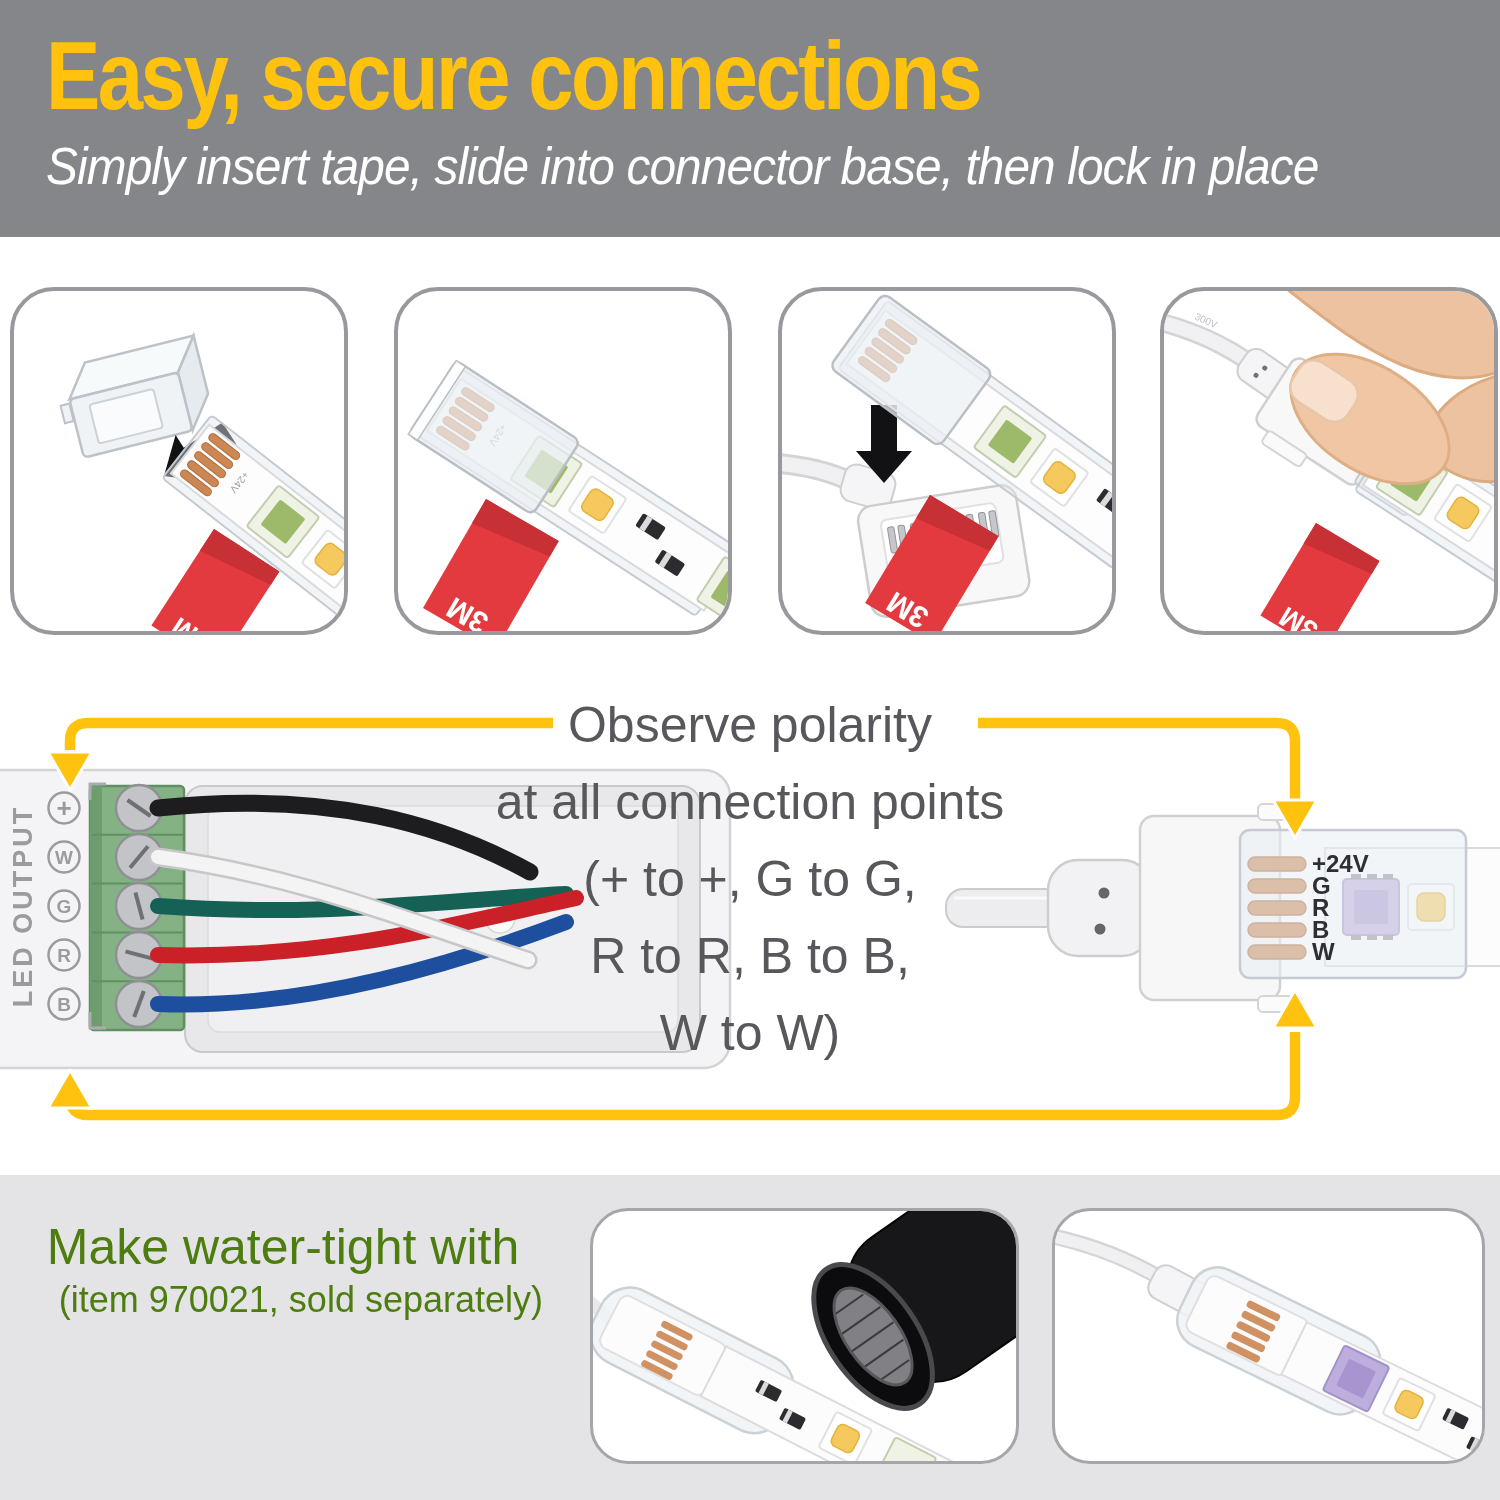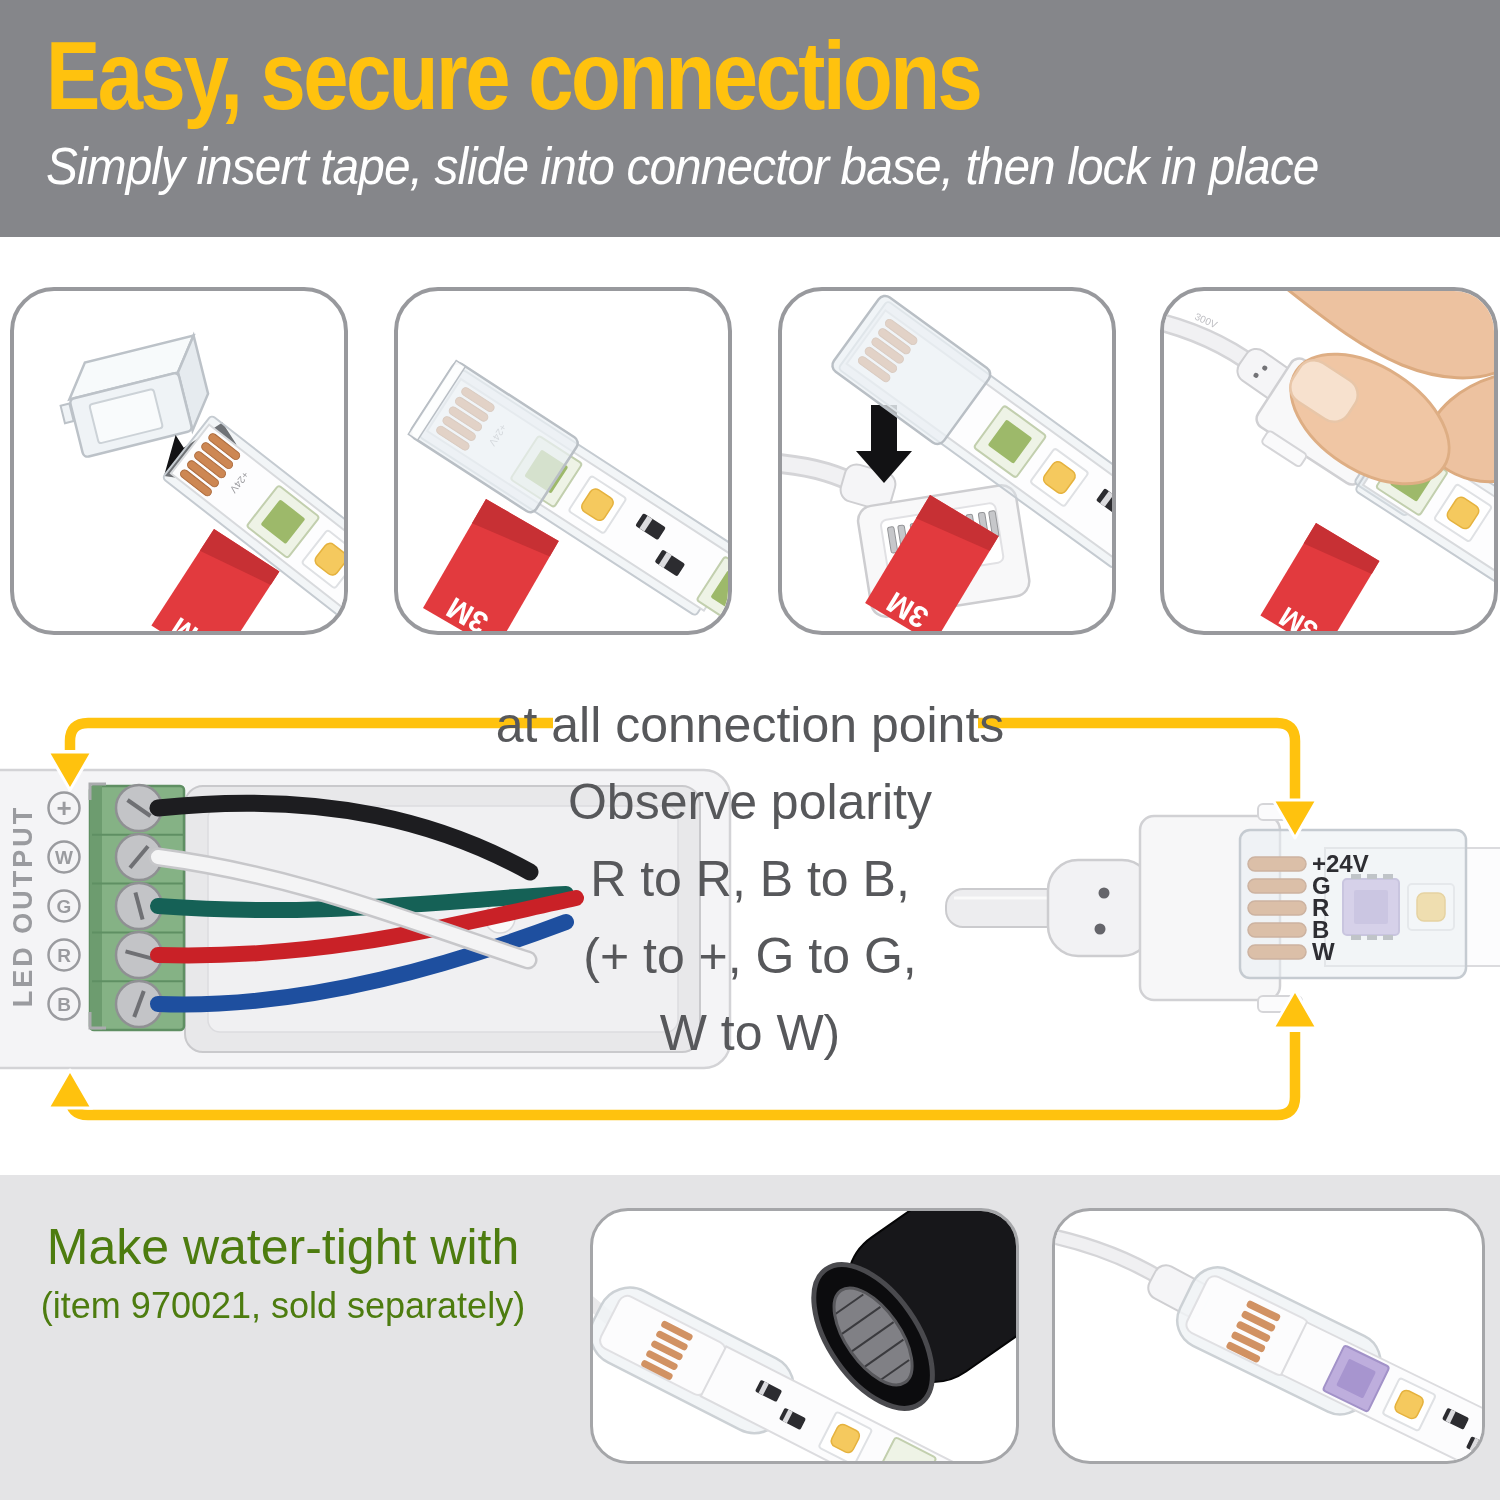--- a/index.html
+++ b/index.html
@@ -19,21 +19,21 @@
   .p3{left:778px;top:287px;width:330px;height:340px;}
   .p4{left:1160px;top:287px;width:330px;height:340px;}
   
   .middle-svg{position:absolute;left:0;top:660px;width:1500px;height:520px;}
   .polarity{position:absolute;left:395px;top:687px;width:710px;text-align:center;
             font-size:50px;line-height:77px;color:#57585b;}
   
   .band{position:absolute;left:0;top:1175px;width:1500px;height:325px;background:#e4e4e6;}
   .wt-text{position:absolute;left:23px;top:1218px;width:520px;text-align:center;
            font-size:50px;line-height:59px;color:#4d7c0f;}
-  .wt-note{font-size:36px;line-height:46px;margin-top:6px;}
+  .wt-note{font-size:36px;line-height:46px;text-align:right;}
   .bphoto{position:absolute;background:#fff;border:3px solid #a5a6a9;border-radius:38px;overflow:hidden;}
   .bphoto svg{position:absolute;left:0;top:0;width:100%;height:100%;}
   .b1{left:590px;top:1208px;width:423px;height:250px;}
   .b2{left:1052px;top:1208px;width:427px;height:250px;}
   text{font-family:"Liberation Sans",sans-serif;}
 </style>
 </head>
 <body>
 
 <div id="canvas">
@@ -365,24 +365,24 @@
       <g fill="#ffc20e" stroke="#ffffff" stroke-width="3" stroke-linejoin="round">
         <polygon points="70,130 48,92 92,92"></polygon>
         <polygon points="1295,178 1273,140 1317,140"></polygon>
         <polygon points="70,410 48,448 92,448"></polygon>
         <polygon points="1295,330 1273,368 1317,368"></polygon>
       </g>
     </g>
   </svg>
 
   <div class="polarity">
+    <div>Observe polarity</div>
     <div>at all connection points</div>
-    <div>Observe polarity</div>
+    <div>(+ to +, G to G,</div>
     <div>R to R, B to B,</div>
-    <div>(+ to +, G to G,</div>
     <div>W to W)</div>
   </div>
 
   <div class="band"></div>
   <div class="wt-text">
     <div>Make water-tight with</div>
     <div class="wt-note">(item 970021, sold separately)</div>
   </div>
 
   <div class="bphoto b1">

